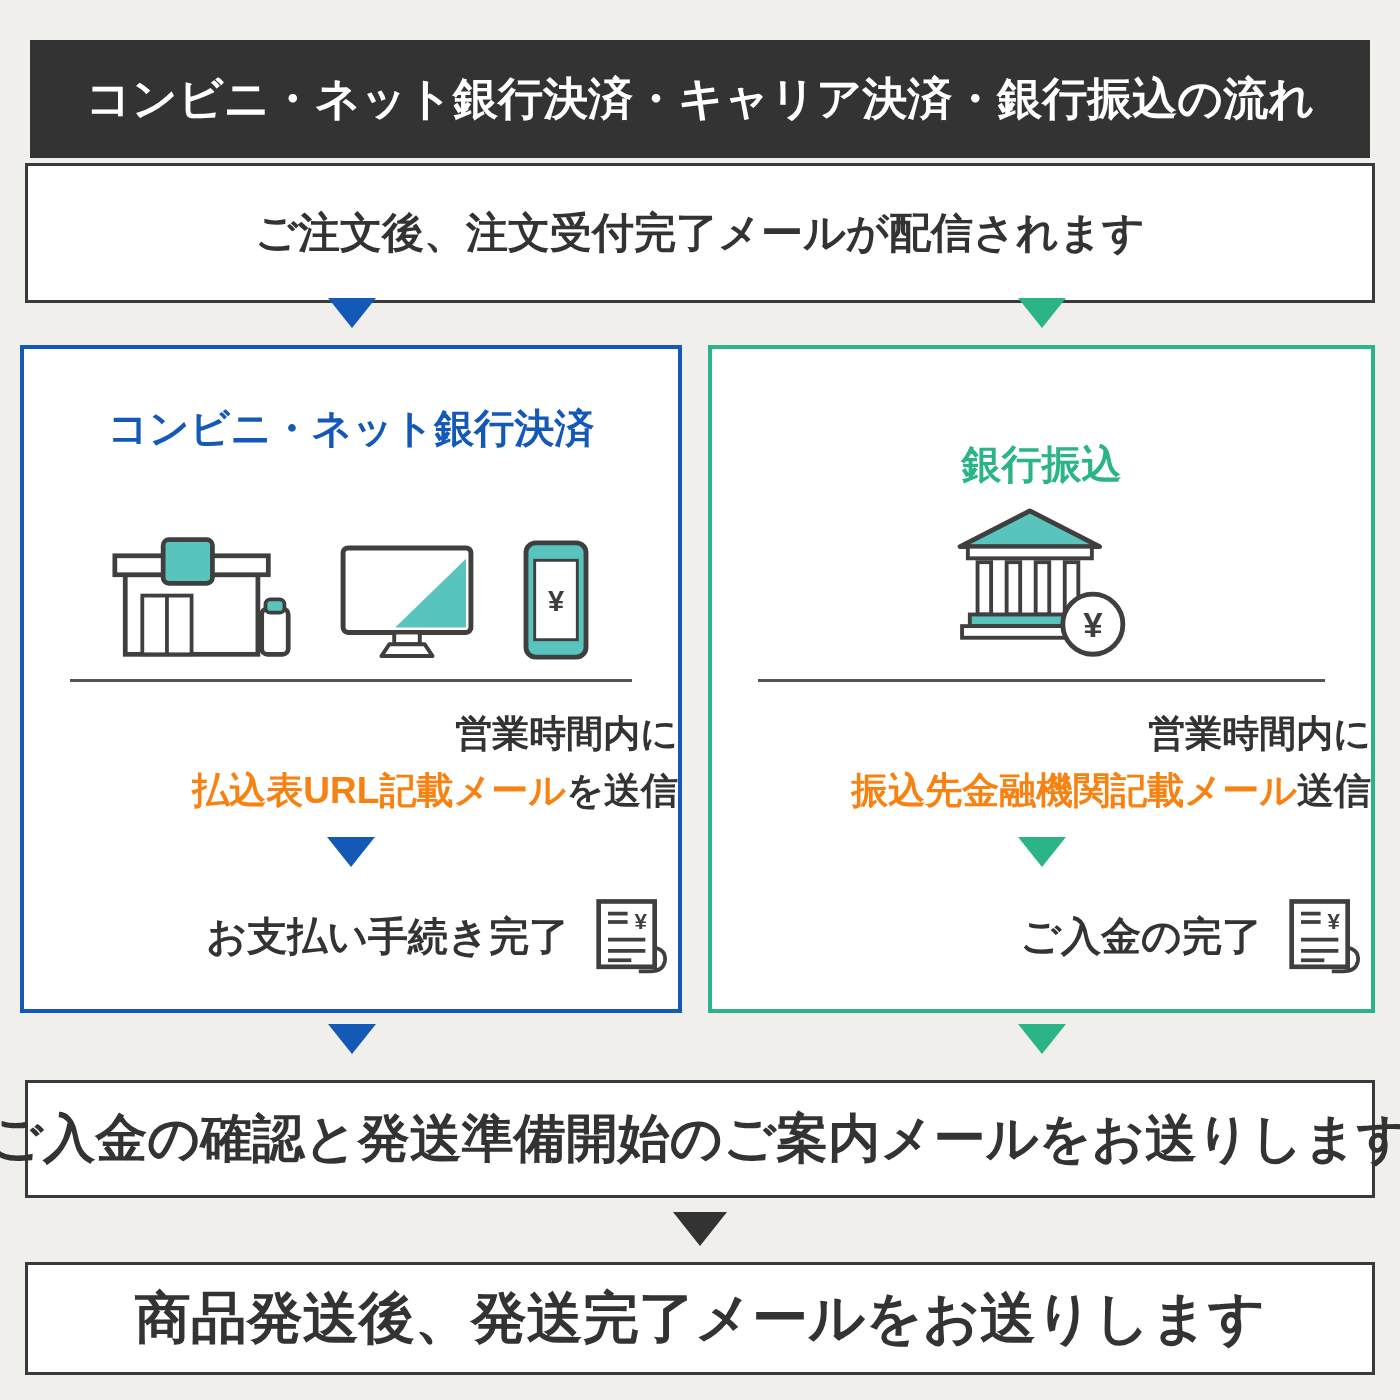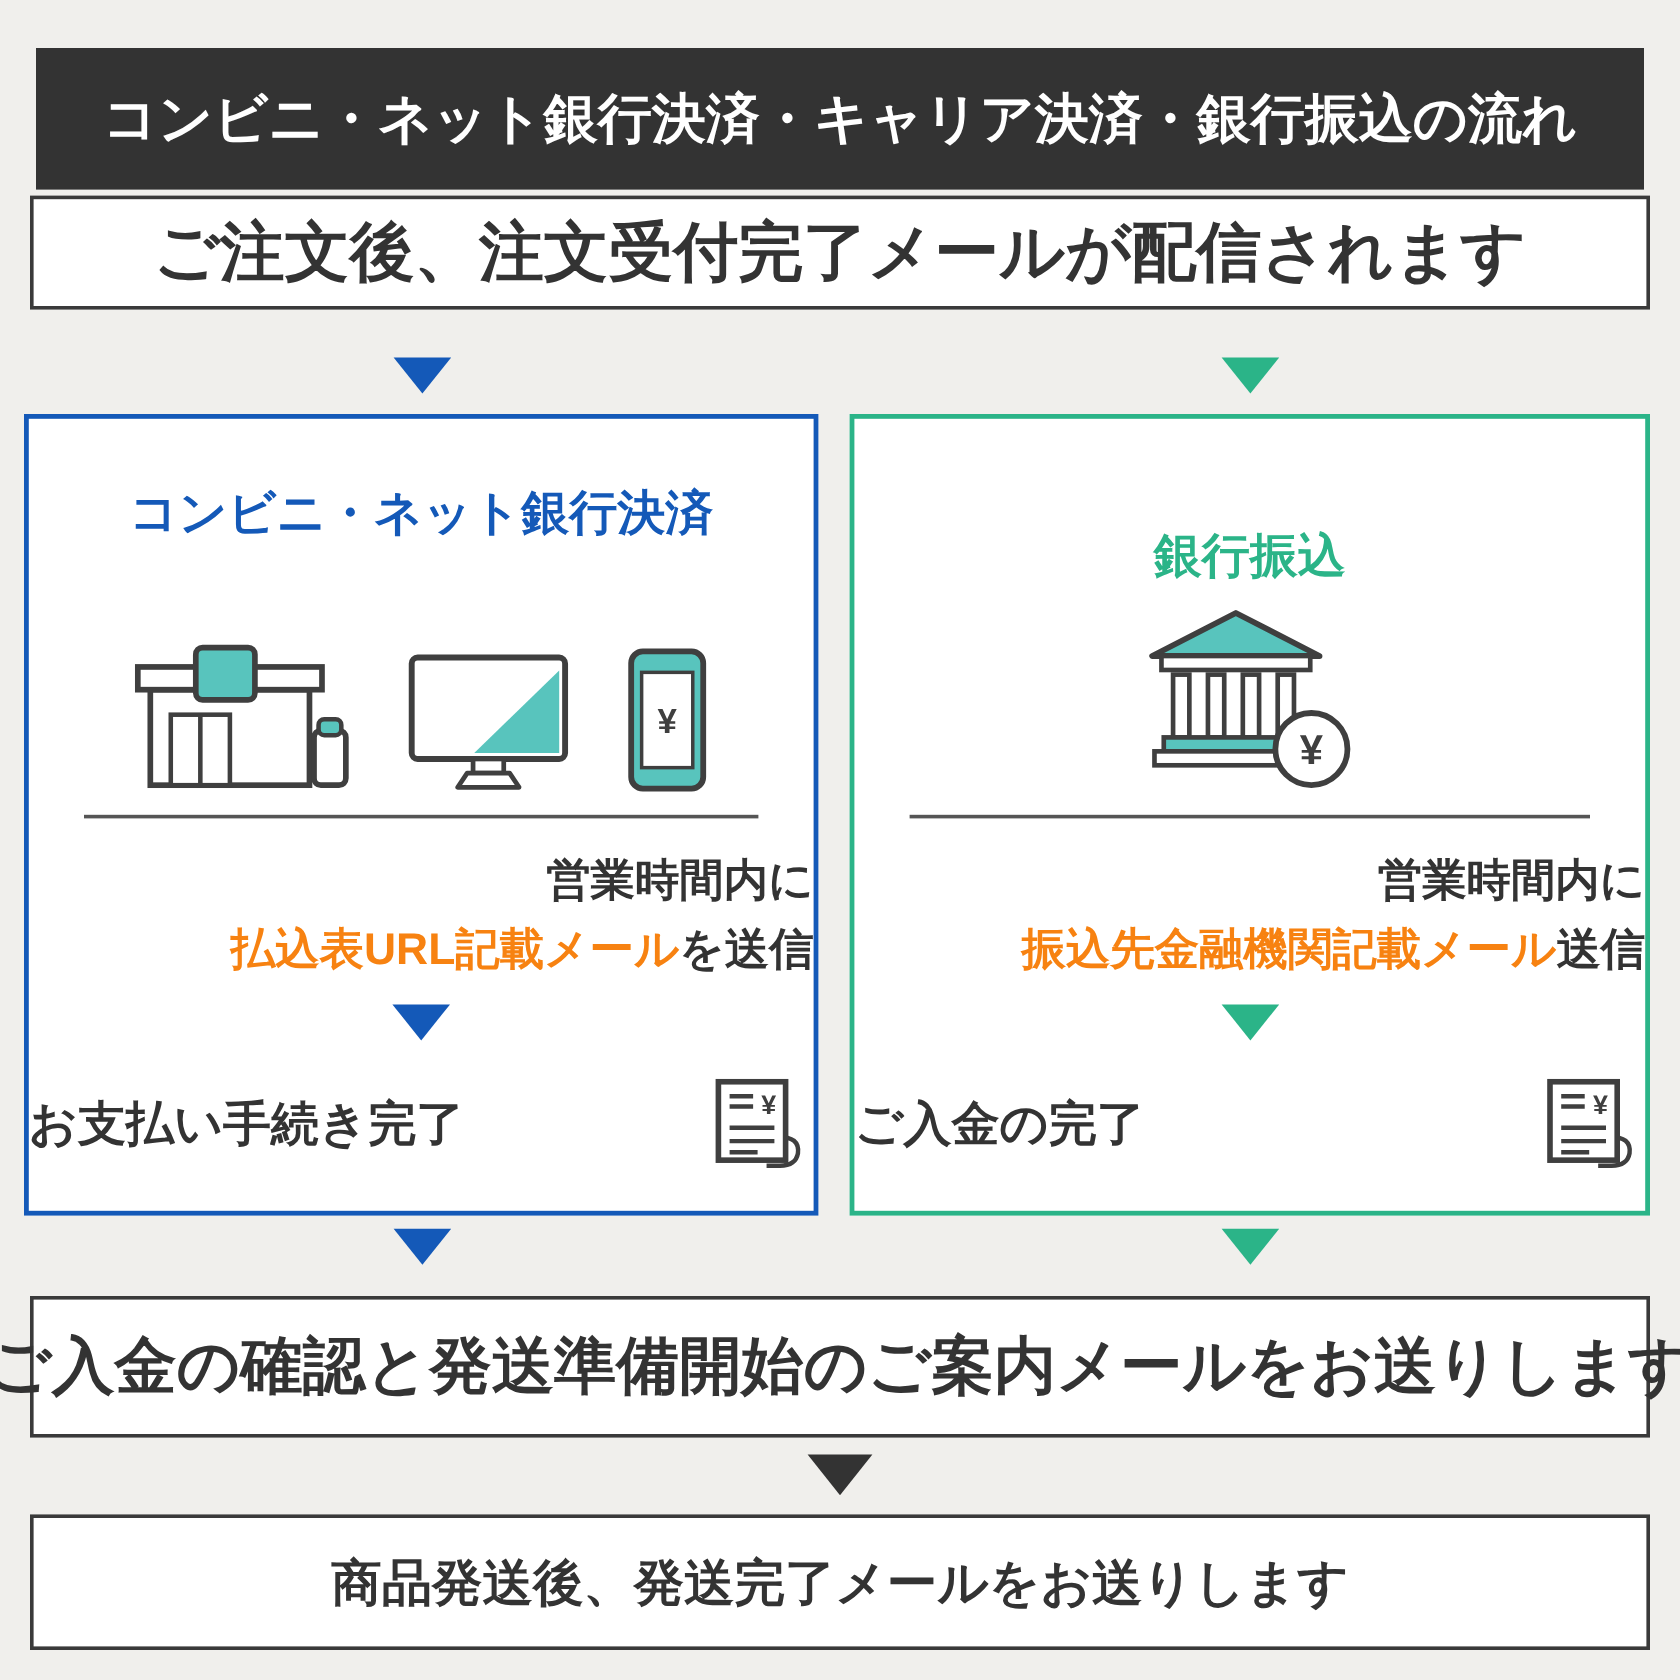--- a/index.html
+++ b/index.html
@@ -26,23 +26,23 @@
     left: 30px; top: 40px; width: 1340px; height: 118px;
     background: var(--dark, #333333);
     color: #ffffff;
     font-size: 45px;
   }
   .box {
     background: #ffffff;
     border: 3px solid #3a3a3a;
     color: #333;
   }
-  .step1 { left: 25px; top: 163px; width: 1350px; height: 95px; font-size: 54px; text-align: right; }
+  .step1 { left: 25px; top: 163px; width: 1350px; height: 140px; font-size: 42px; text-align: right; }
   .step3 { left: 25px; top: 1080px; width: 1350px; height: 118px; font-size: 52px; }
-  .step4 { left: 25px; top: 1262px; width: 1350px; height: 113px; font-size: 42px; }
+  .step4 { left: 25px; top: 1262px; width: 1350px; height: 113px; font-size: 56px; }
 
   .tri {
     position: absolute;
     width: 0; height: 0;
     border-left: 24px solid transparent;
     border-right: 24px solid transparent;
     border-top: 30px solid var(--dark, #333);
   }
   .tri.blue  { border-top-color: var(--blue, #1459b8); }
   .tri.green { border-top-color: var(--green, #2bb488); }
@@ -83,21 +83,21 @@
   }
   .notice {
     position: absolute; top: 356px; left: 0; width: 100%;
     text-align: right; font-weight: bold; font-size: 37px;
     line-height: 1.55; color: #333; white-space: nowrap;
   }
   .hl { color: var(--orange, #f78211); }
 
   .complete {
     position: absolute; top: 532px; left: 0; width: 100%; height: 110px;
-    display: flex; align-items: center; justify-content: space-between; gap: 14px;
+    display: flex; align-items: center; justify-content: flex-end; gap: 25px;
     font-weight: bold; font-size: 40px; color: #333; white-space: nowrap;
   }
   svg { display: block; }
 </style>
 </head>
 <body>
 
 <div class="canvas">
 
   <div class="band header">コンビニ・ネット銀行決済・キャリア決済・銀行振込の流れ</div>

